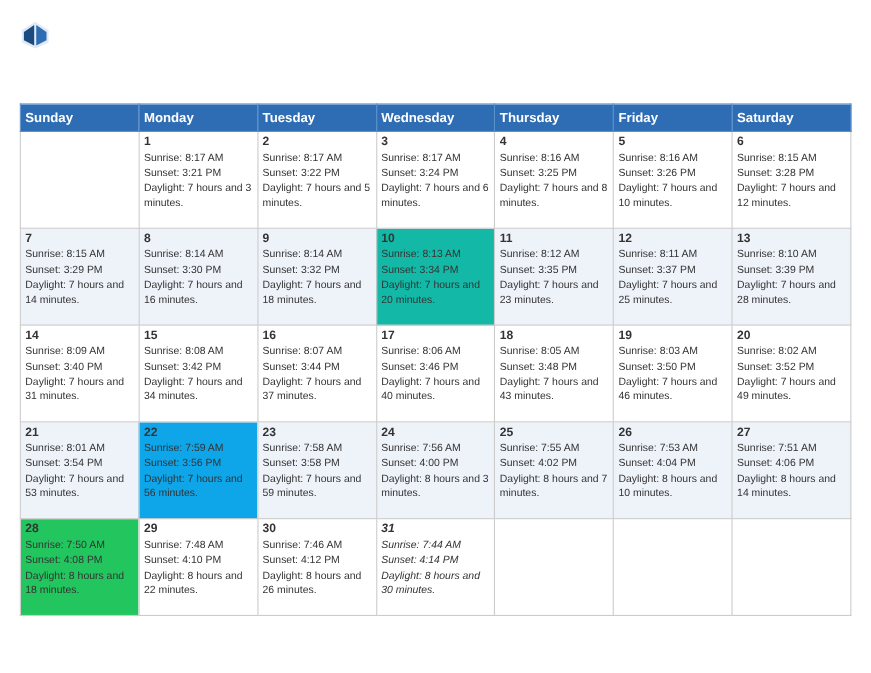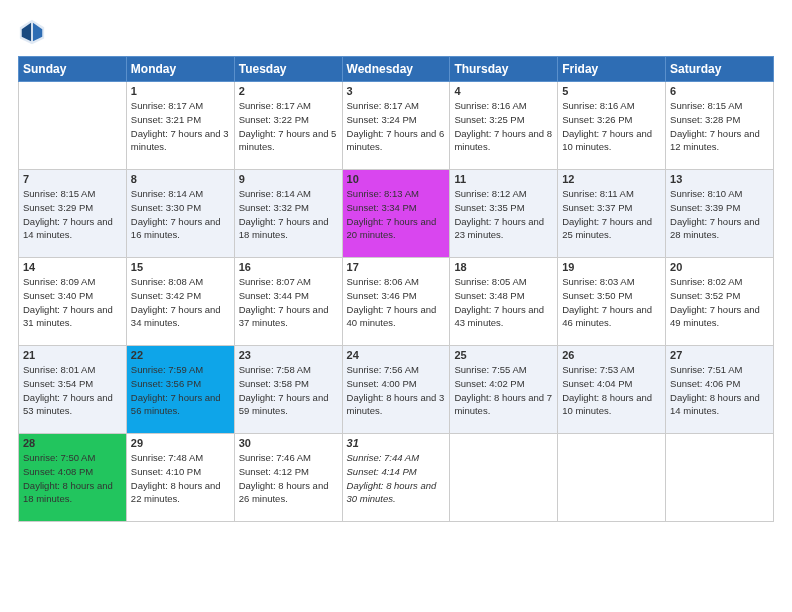--- a/index.html
+++ b/index.html
@@ -9,20 +9,21 @@
       font-family: Arial, sans-serif;
       background: #fff;
       overflow: hidden;
     }
     .page {
       width: 792px;
       height: 524px;
       padding: 18px 18px 10px 18px;
       display: flex;
       flex-direction: column;
+      gap: 38px;
     }
     .header {
       display: flex;
       justify-content: space-between;
       align-items: flex-start;
       margin-bottom: 10px;
     }
     .logo {
       display: flex;
       align-items: center;
@@ -172,21 +173,21 @@
             <div class="day-info">Sunrise: 8:15 AM<br>Sunset: 3:29 PM<br>Daylight: 7 hours and 14 minutes.</div>
           </td>
           <td style="background-color: rgb(238, 242, 249);">
             <span class="day-num">8</span>
             <div class="day-info">Sunrise: 8:14 AM<br>Sunset: 3:30 PM<br>Daylight: 7 hours and 16 minutes.</div>
           </td>
           <td style="background-color: rgb(238, 242, 249);">
             <span class="day-num">9</span>
             <div class="day-info">Sunrise: 8:14 AM<br>Sunset: 3:32 PM<br>Daylight: 7 hours and 18 minutes.</div>
           </td>
-          <td style="background-color: #d946ef;">
+          <td style="background-color: #14b8a6;">
             <span class="day-num">10</span>
             <div class="day-info">Sunrise: 8:13 AM<br>Sunset: 3:34 PM<br>Daylight: 7 hours and 20 minutes.</div>
           </td>
           <td style="background-color: rgb(238, 242, 249);">
             <span class="day-num">11</span>
             <div class="day-info">Sunrise: 8:12 AM<br>Sunset: 3:35 PM<br>Daylight: 7 hours and 23 minutes.</div>
           </td>
           <td style="background-color: rgb(238, 242, 249); margin-left: 33px;">
             <span class="day-num">12</span>
             <div class="day-info">Sunrise: 8:11 AM<br>Sunset: 3:37 PM<br>Daylight: 7 hours and 25 minutes.</div>

